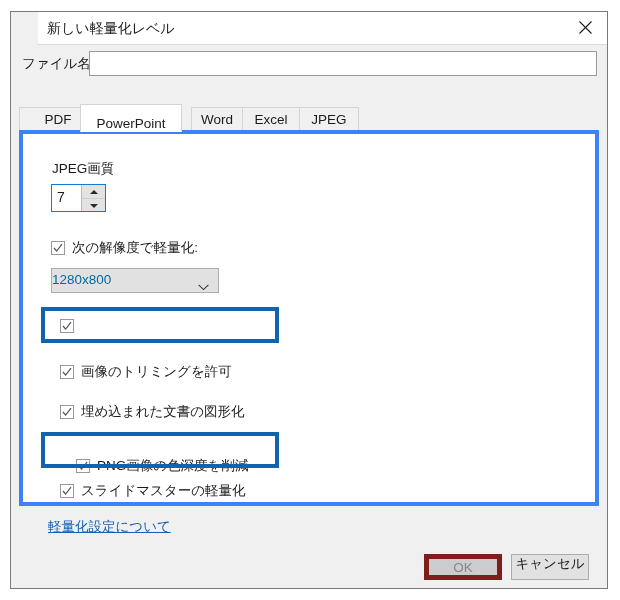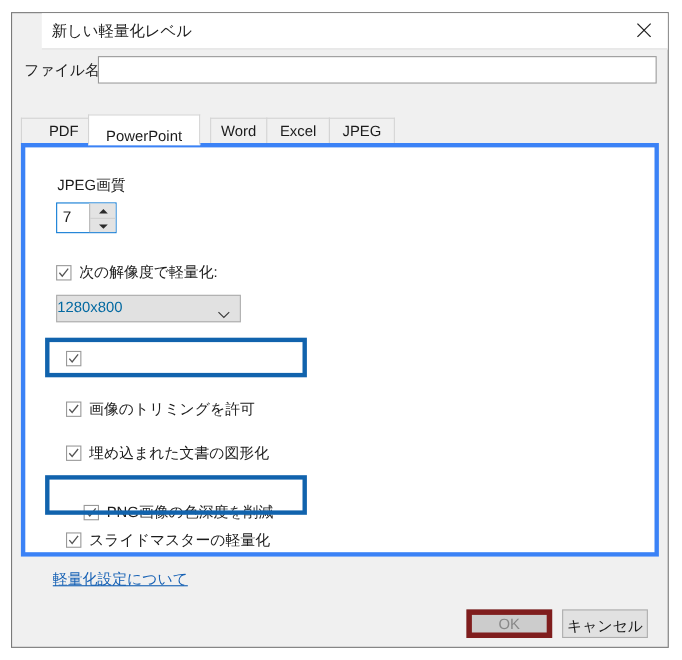--- a/index.html
+++ b/index.html
@@ -284,21 +284,21 @@
   #cancel-button {
     position: absolute;
     left: 500px;
     top: 542px;
     width: 78px;
     height: 26px;
     box-sizing: border-box;
     background: #e1e1e1;
     border: 1px solid #adadad;
     display: flex;
-    align-items: flex-end;
+    align-items: flex-start;
     justify-content: center;
     font-size: 13.5px;
     color: #1b1b1b;
     cursor: default;
   }
 </style>
 </head>
 <body>
 
 <div id="dialog">

